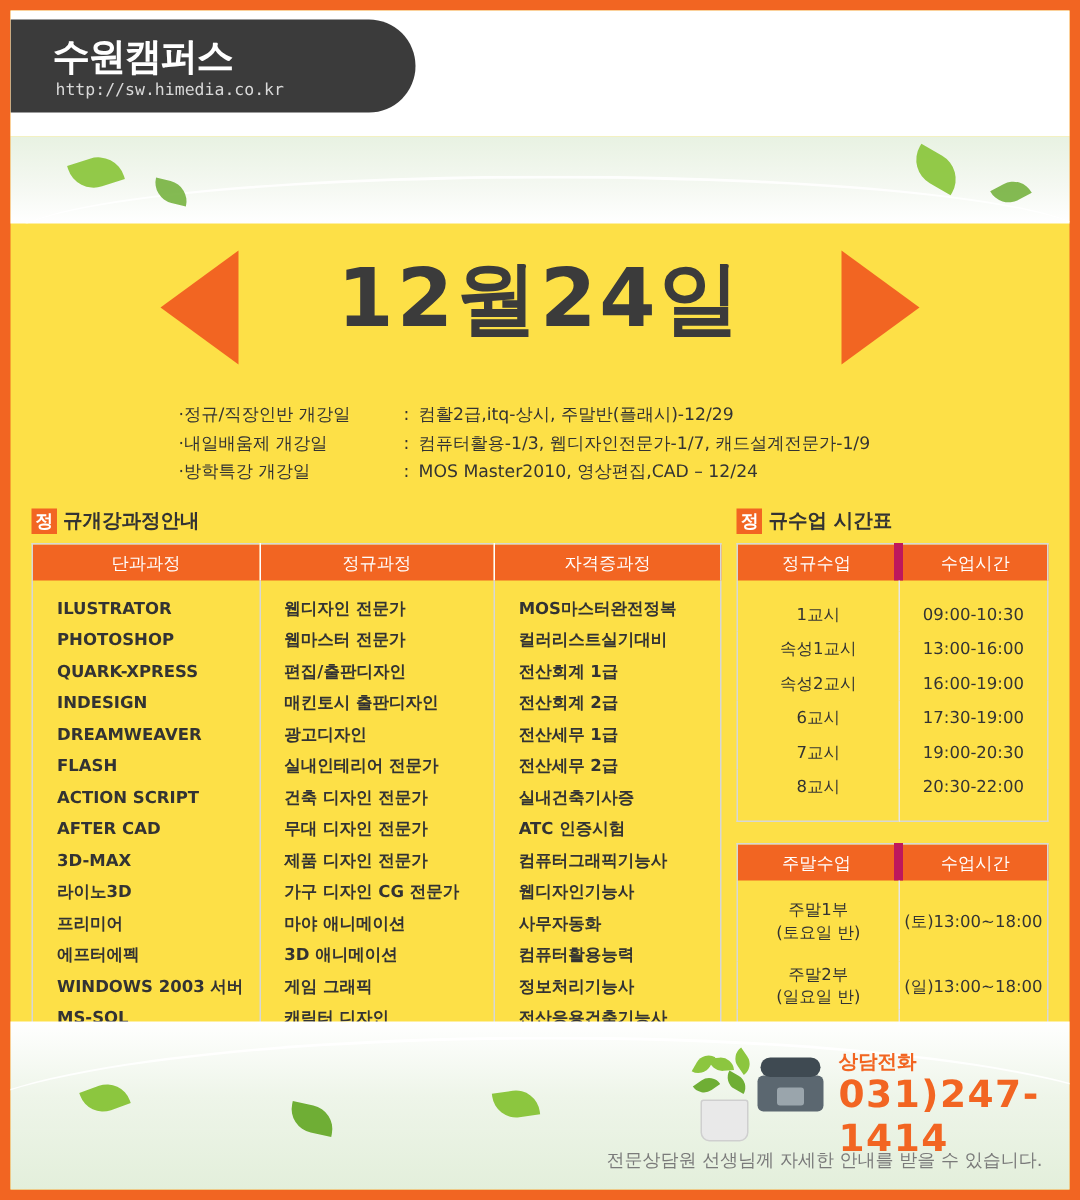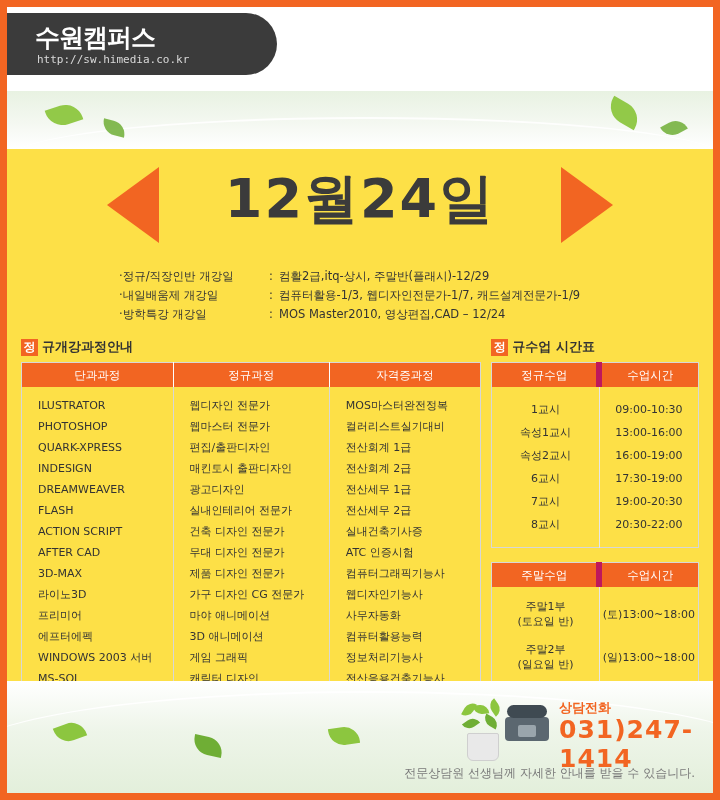--- a/index.html
+++ b/index.html
@@ -134,21 +134,21 @@
     border-right:1px solid #ffffff;
   }
   .courseTable thead th:last-child{border-right:none;}
   .courseTable td{
     vertical-align:top;
     padding:8px 0 10px 0;
     border-right:1px solid #d7d7d7;
   }
   .courseTable td:last-child{border-right:none;}
   .courseTable ul{
-    list-style:none;margin:0;padding:0 0 0 16px;
+    list-style:none;margin:0;padding:0 0 0 16px;font-weight:bold;
   }
   .courseTable li{
     font-size:11px;color:#333;line-height:21px;white-space:nowrap;
   }
   
   .schedTable{
     width:100%;
     border-collapse:collapse;
     border:1px solid #d7d7d7;
     margin-bottom:14px;

